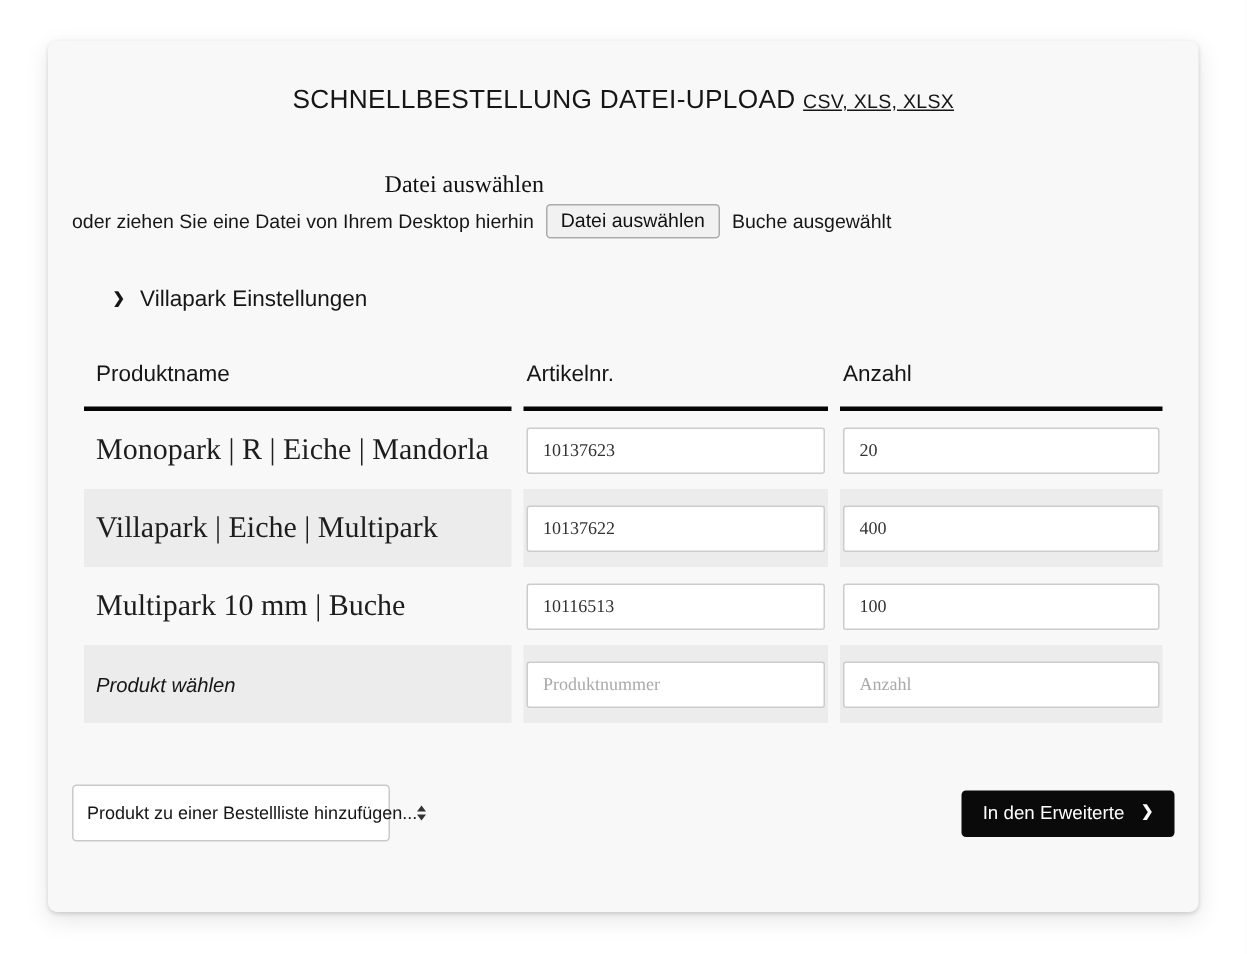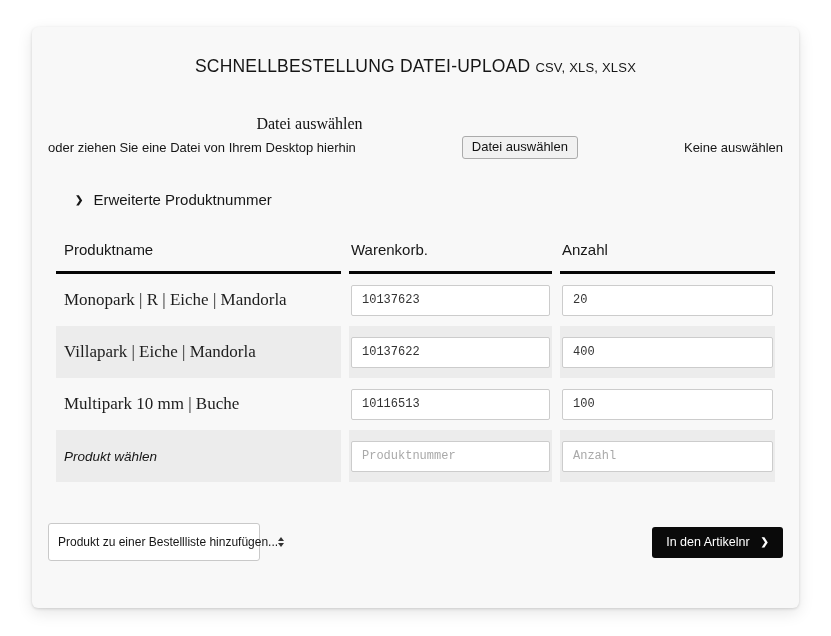--- a/index.html
+++ b/index.html
@@ -20,35 +20,35 @@
     box-shadow: 0 1px 3px rgba(0,0,0,0.14), 0 5px 16px rgba(0,0,0,0.10);
     padding: 29px 16px 18px 16px;
   }
   .title {
     text-align: center;
     font-size: 17.5px;
     letter-spacing: 0.2px;
     color: #161616;
     white-space: nowrap;
   }
-  .title-suffix { font-size: 13px; }
+  .title-suffix { font-size: 13px; text-decoration: underline; }
 
   .upload { margin-top: 38px; }
   .upload-label {
     font-family: "Liberation Serif", serif;
     font-size: 16px;
     color: #111;
     text-align: center;
     position: relative;
     left: -106px;
     margin-bottom: 3px;
   }
   .upload-row {
     display: flex;
-    justify-content: space-between;
+    justify-content: flex-start;
     align-items: center;
     gap: 8px;
     font-size: 13px;
     color: #161616;
     white-space: nowrap;
   }
   .file-button {
     font-family: "Liberation Sans", sans-serif;
     font-size: 13px;
     color: #111;
@@ -83,39 +83,39 @@
     color: #161616;
     padding: 6px 0 13px 8px;
     border-bottom: 3px solid #050505;
     margin-top: 19px;
   }
   th.no-pad { padding-left: 2px; }
   td { height: 52px; vertical-align: middle; padding: 0; }
   tbody tr:nth-child(even) td { background: #ececec; }
   td.name {
     font-family: "Liberation Serif", serif;
-    font-size: 17px;
+    font-size: 20px;
     color: #1d1d1d;
     padding-left: 8px;
   }
   td.name.new-product {
     font-family: Liberation Sans, sans-serif;
     font-style: italic;
     font-size: 13.5px;
     color: #161616;
   }
   td.field { padding: 0 2px; }
   td input {
     width: 100%;
     height: 31px;
     border: 1px solid #cccccc;
     border-radius: 2px;
     background: #ffffff;
     padding: 0 10px;
-    font-family: Liberation Mono, monospace;
+    font-family: Liberation Serif, serif;
     font-size: 12px;
     color: #333333;
     outline: none;
   }
   td input::placeholder { color: #a9a9a9; }
 
   .footer {
     margin-top: 41px;
     display: flex;
     justify-content: space-between;
@@ -166,50 +166,50 @@
   <div class="title">
     <span>SCHNELLBESTELLUNG DATEI-UPLOAD</span>
     <span class="title-suffix">CSV, XLS, XLSX</span>
   </div>
 
   <div class="upload">
     <div class="upload-label">Datei auswählen</div>
     <div class="upload-row">
       <span>oder ziehen Sie eine Datei von Ihrem Desktop hierhin</span>
       <button class="file-button">Datei auswählen</button>
-      <span>Keine auswählen</span>
+      <span>Buche ausgewählt</span>
     </div>
   </div>
 
   <div class="advanced">
     <span class="chev">❯</span>
-    <span>Erweiterte Produktnummer</span>
+    <span>Villapark Einstellungen</span>
   </div>
 
   <table>
     <colgroup>
       <col style="width:285px">
         <col style="width:203px">
         <col style="width:215px">
     </colgroup>
     <thead>
       <tr>
         <th>Produktname</th>
-        <th class="no-pad">Warenkorb.</th>
+        <th class="no-pad">Artikelnr.</th>
         <th class="no-pad">Anzahl</th>
       </tr>
     </thead>
     <tbody>
       <tr>
         <td class="name">Monopark | R | Eiche | Mandorla</td>
         <td class="field"><input value="10137623" style=""></td>
         <td class="field"><input value="20" style=""></td>
       </tr>
       <tr>
-        <td class="name">Villapark | Eiche | Mandorla</td>
+        <td class="name">Villapark | Eiche | Multipark</td>
         <td class="field"><input value="10137622" style=""></td>
         <td class="field"><input value="400" style=""></td>
       </tr>
       <tr>
         <td class="name">Multipark 10 mm | Buche</td>
         <td class="field"><input value="10116513" style=""></td>
         <td class="field"><input value="100" style=""></td>
       </tr>
       <tr>
         <td class="name new-product">Produkt wählen</td>
@@ -221,18 +221,18 @@
 
   <div class="footer">
     <div class="select-box">
       <span>Produkt zu einer Bestellliste hinzufügen...</span>
       <span class="updown">
         <i class="tri-up"></i>
           <i class="tri-down"></i>
       </span>
     </div>
     <button class="cart-button">
-      <span>In den Artikelnr</span>
+      <span>In den Erweiterte</span>
       <span class="chev">❯</span>
     </button>
   </div>
 
 </div>
 
 </body></html>

